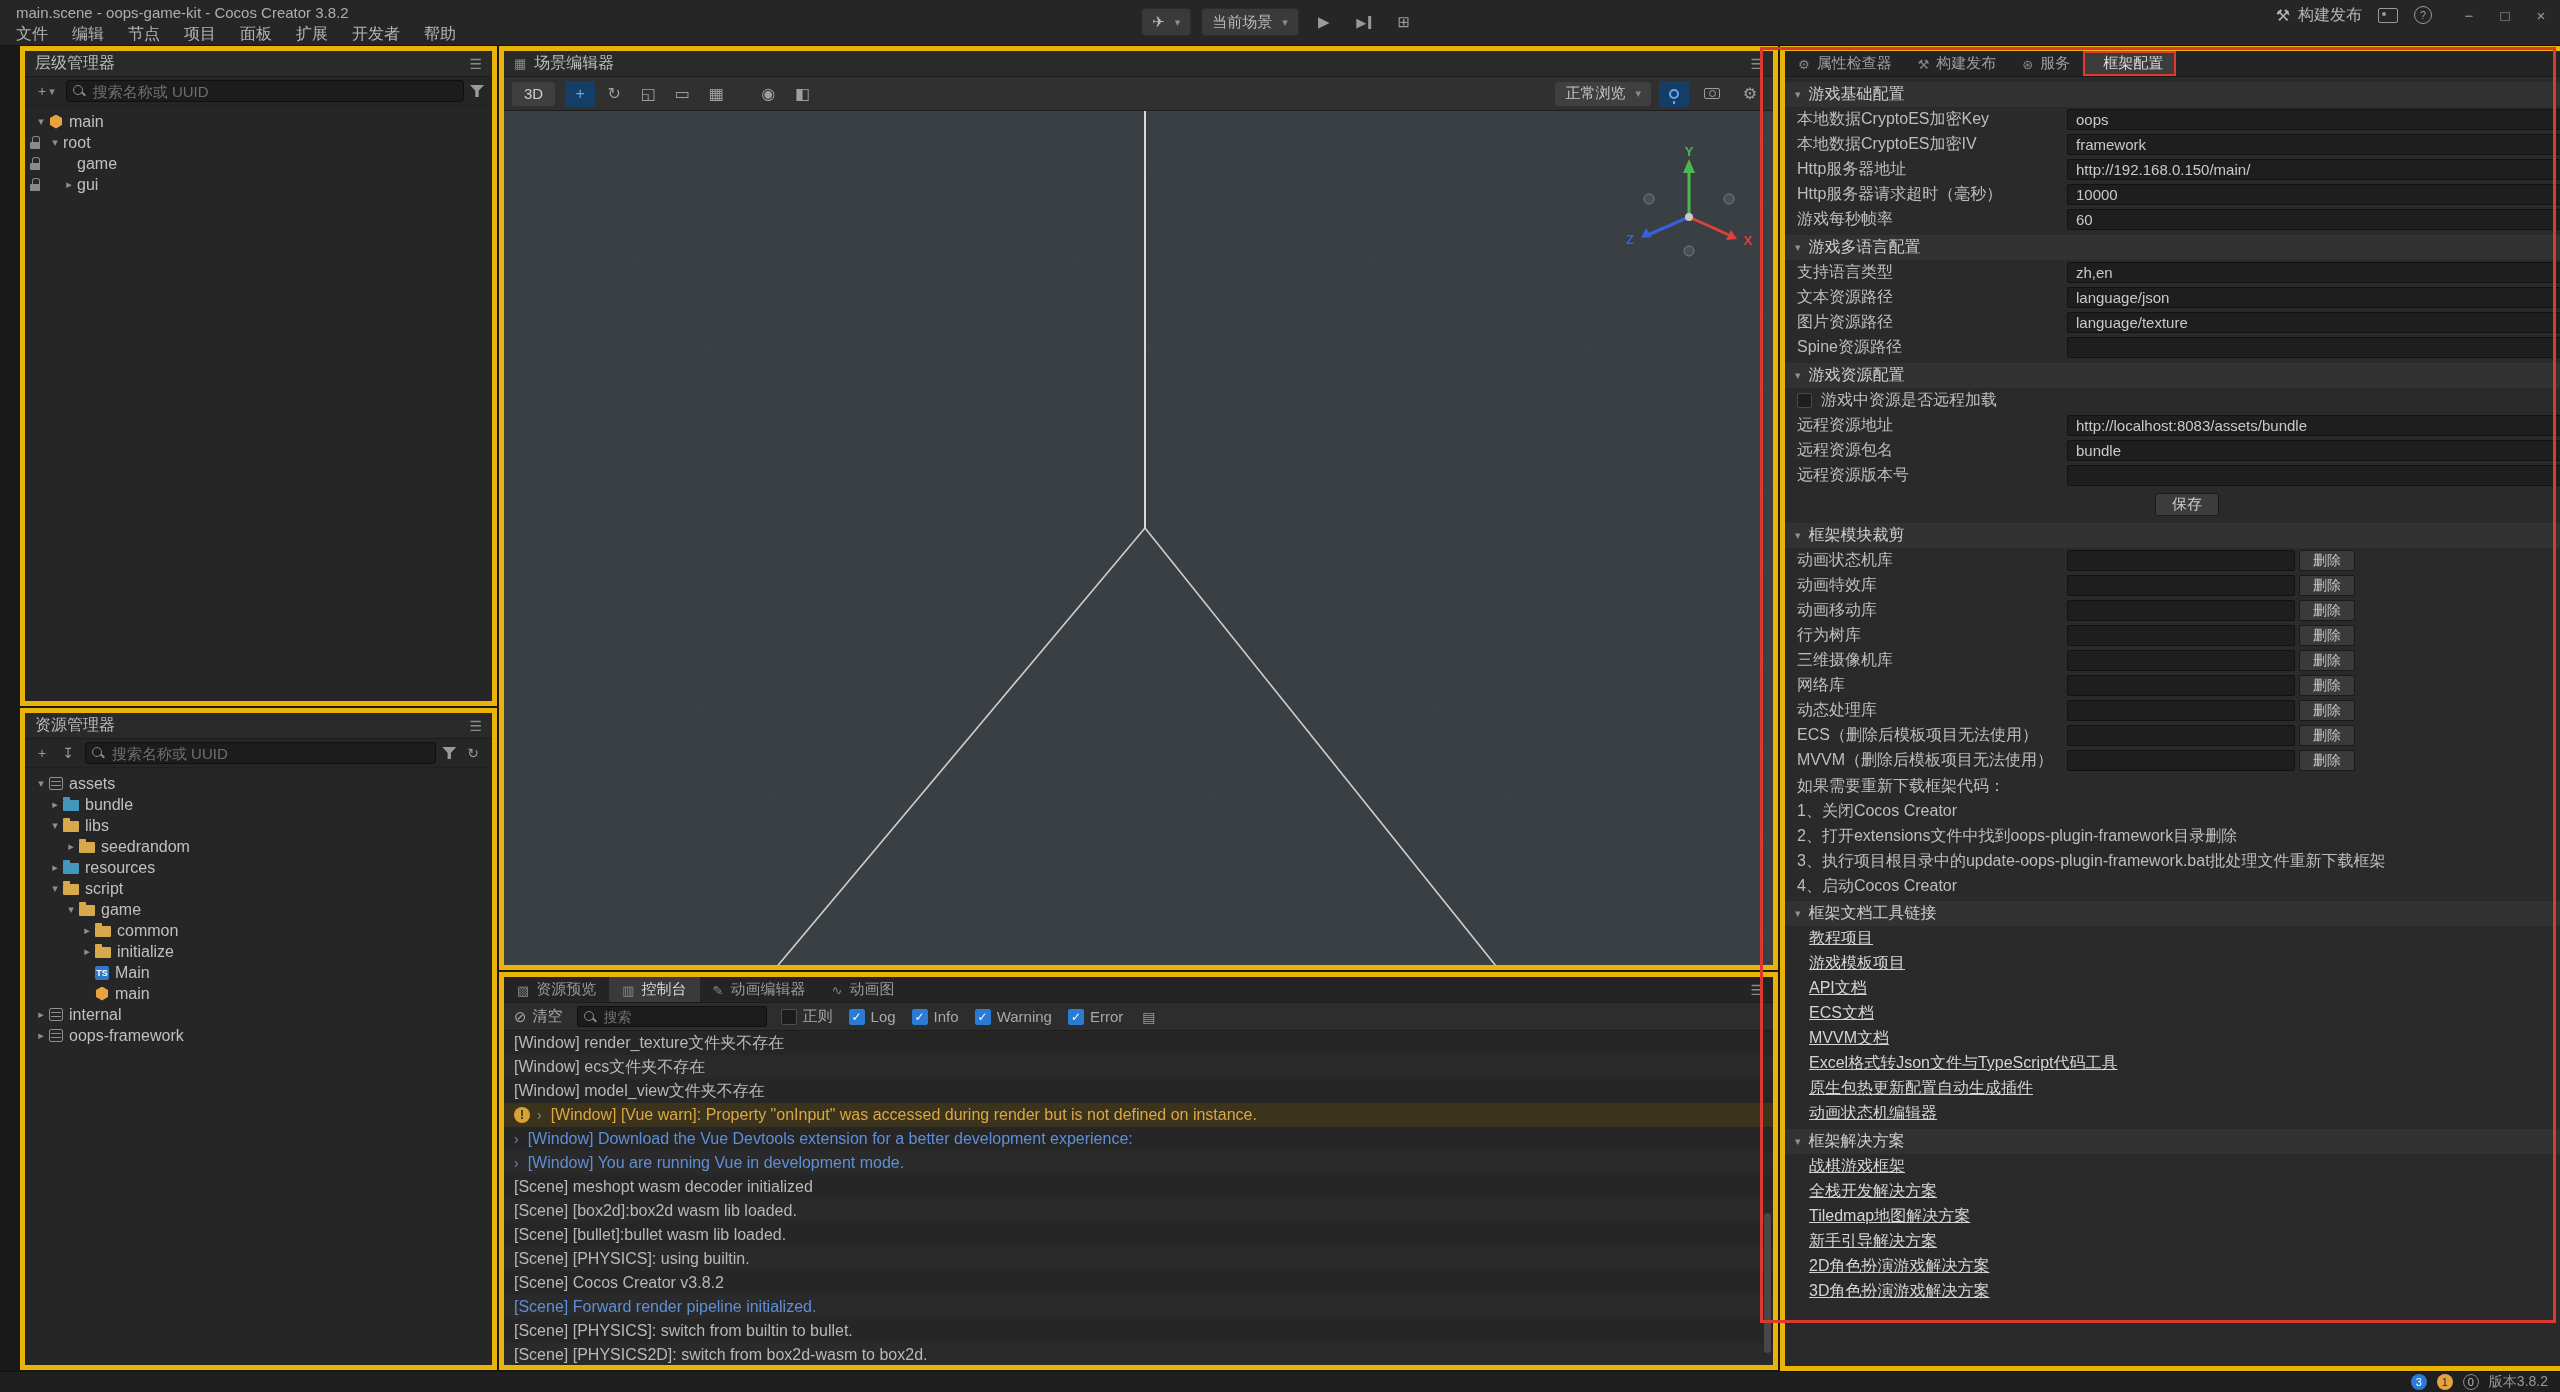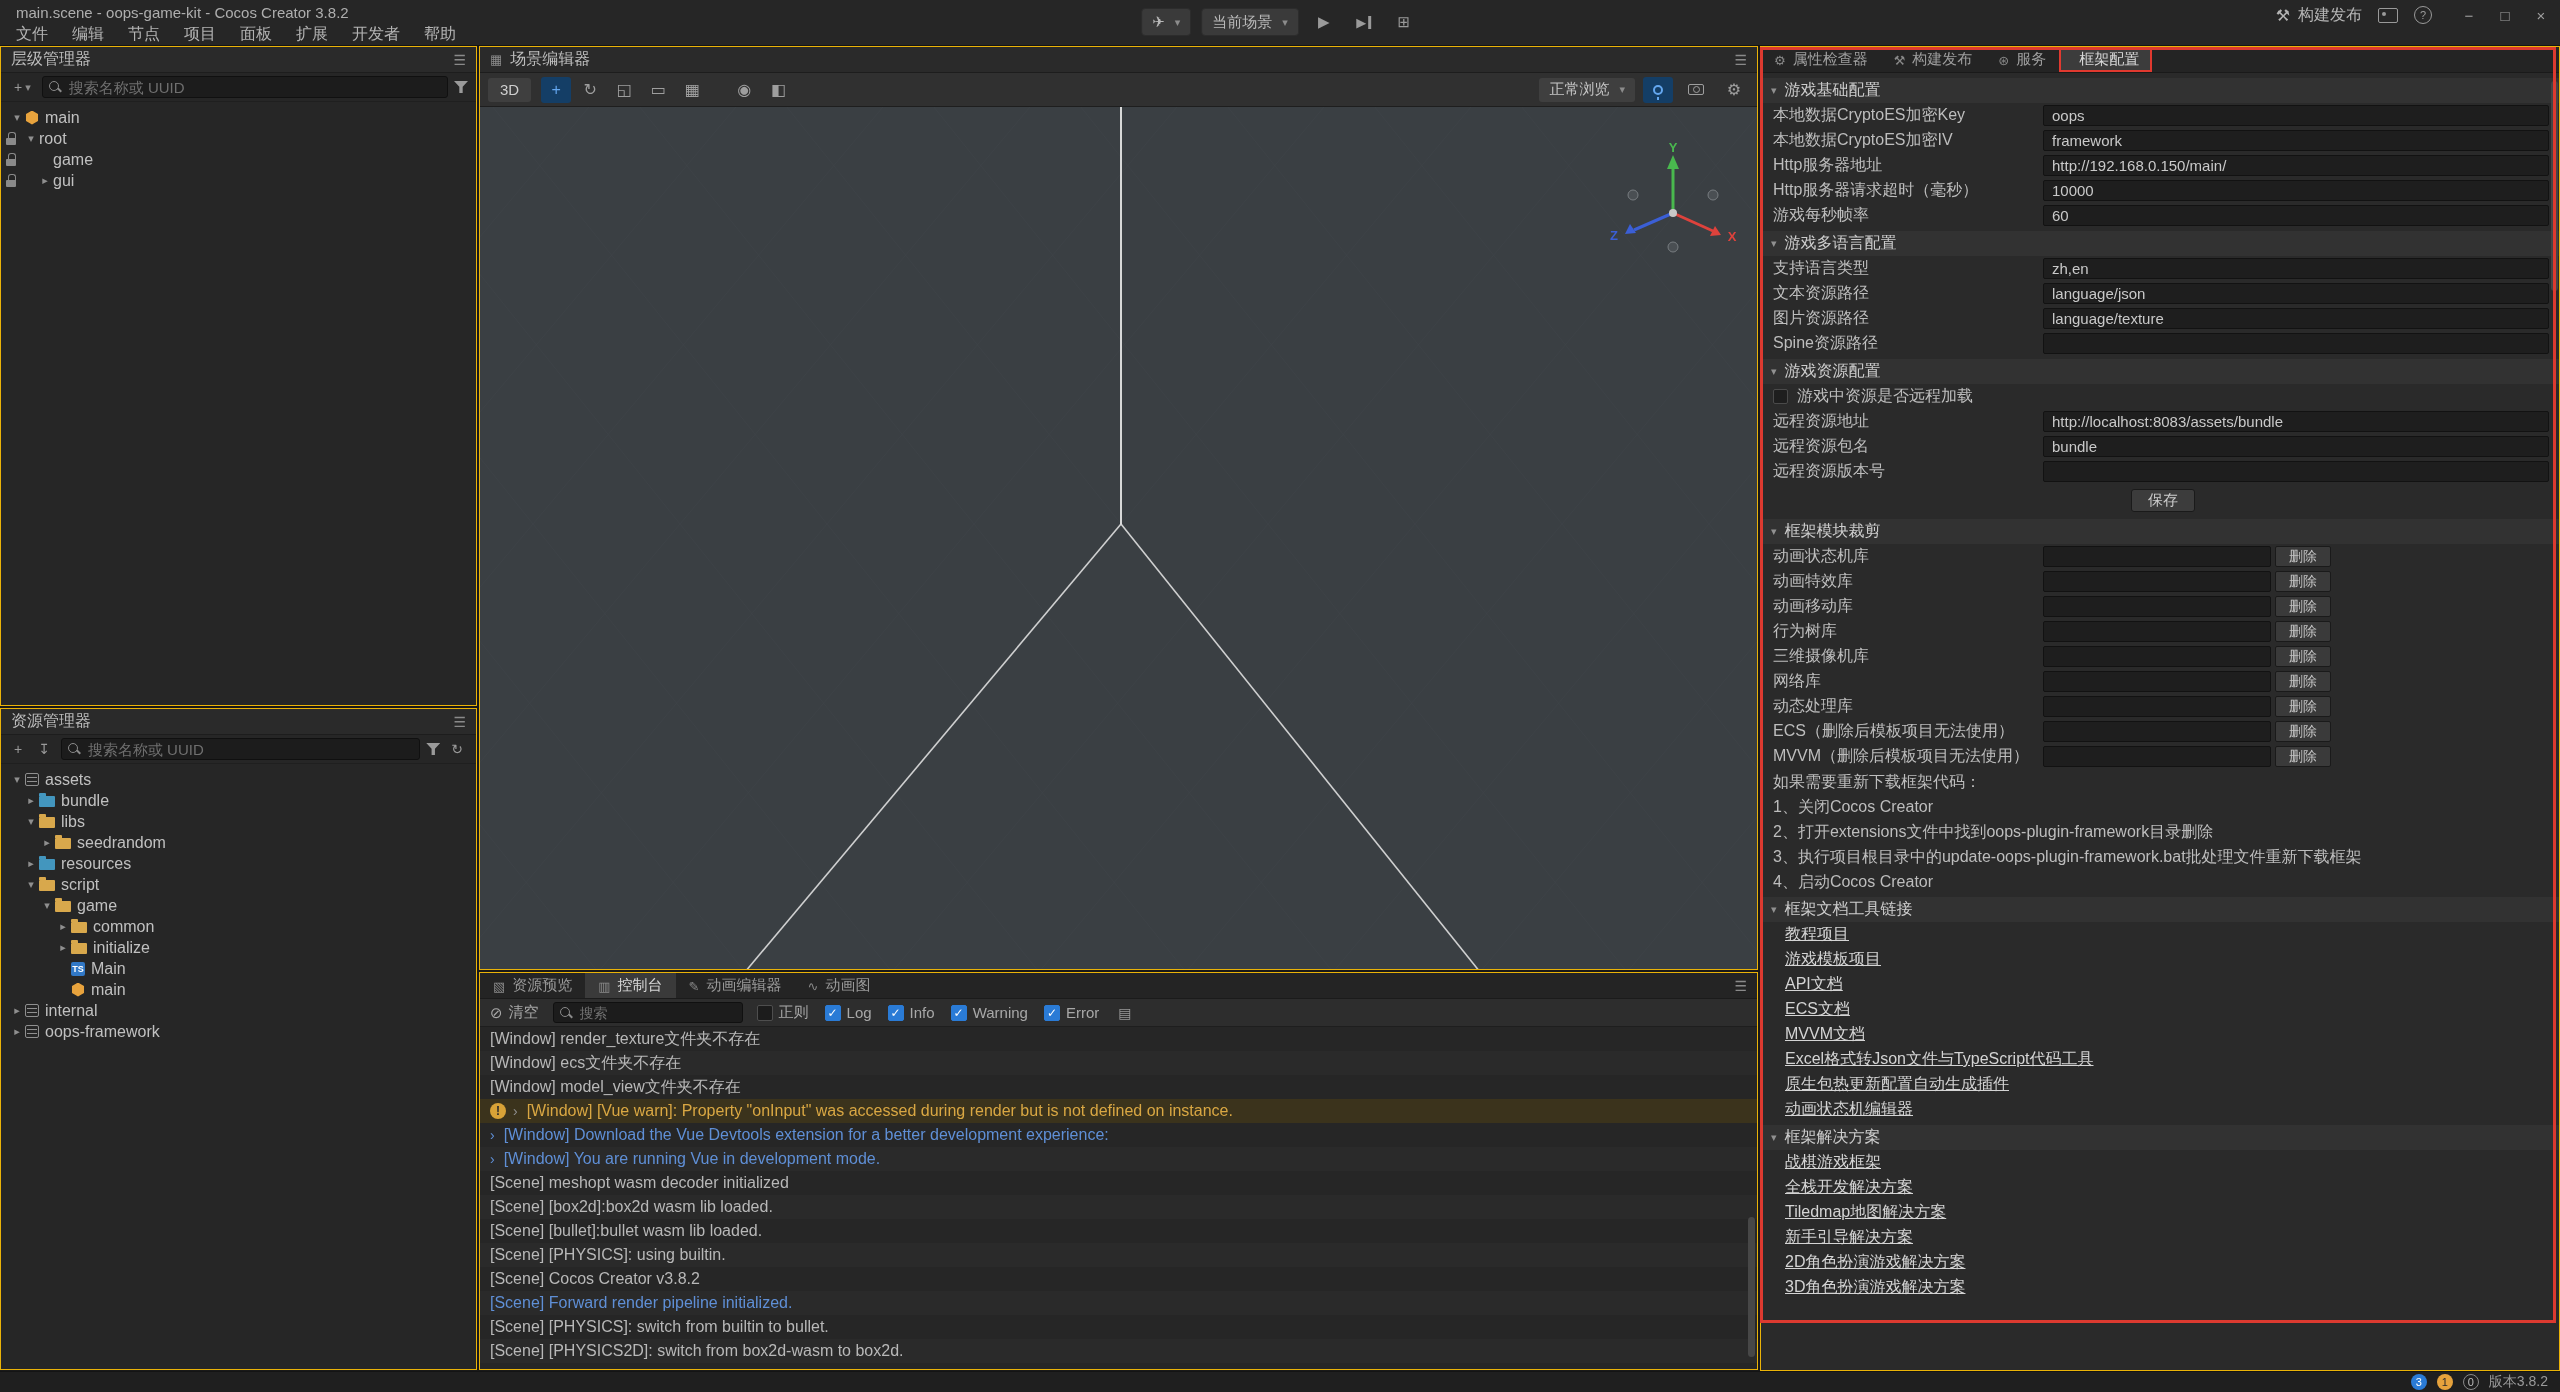--- a/index.html
+++ b/index.html
@@ -19,21 +19,21 @@
   .step-glyph { border-right:3px solid #9a9a9a; padding-right:2px; font-size:13px; line-height:13px; }
   .right-controls { position:absolute; right:4px; top:0; height:30px; display:flex; align-items:center; gap:16px; }
   .build-chip { display:flex; align-items:center; gap:8px; font-size:16px; color:#b5b5b5; }
   .img-icon { width:20px; height:15px; border:1.5px solid #9a9a9a; border-radius:2px; position:relative; }
   .img-icon::before { content:""; position:absolute; left:3px; top:3px; width:4px; height:4px; border-radius:50%; background:#9a9a9a; }
   .help-icon { width:18px; height:18px; border:1.5px solid #9a9a9a; border-radius:50%; display:flex; align-items:center; justify-content:center; font-size:11px; color:#9a9a9a; }
   .win-btn { width:30px; height:26px; display:flex; align-items:center; justify-content:center; color:#a0a0a0; font-size:15px; }
   .win-group { display:flex; gap:6px; margin-left:6px; }
 
   
-  .panel { position:absolute; background:#262626; border:1px solid #eab308; }
+  .panel { position:absolute; background:#262626; border:5px solid #eab308;margin-left:20px; }
   .panel-header { height:26px; background:#2a2a2a; border-bottom:1px solid #1d1d1d; display:flex; align-items:center; padding:0 10px; font-size:16px; color:#bdbdbd; gap:8px; }
   .burger { margin-left:auto; color:#8a8a8a; font-size:14px; }
   .ph-icon { color:#8a8a8a; font-size:13px; }
 
   
   .search-row { height:29px; display:flex; align-items:center; gap:6px; padding:0 8px; background:#262626; border-bottom:1px solid #1f1f1f; }
   .mini-btn { height:22px; display:flex; align-items:center; justify-content:center; gap:3px; color:#9a9a9a; font-size:14px; padding:0 5px; }
   .search-wrap { position:relative; flex:1; display:flex; }
   .search-wrap input { flex:1; height:22px; background:#1c1c1c; border:1px solid #101010; border-radius:3px; color:#a8a8a8; font-size:15px; padding:0 8px 0 26px; font-family:inherit; outline:none; }
   .search-wrap input::placeholder { color:#6f6f6f; }

